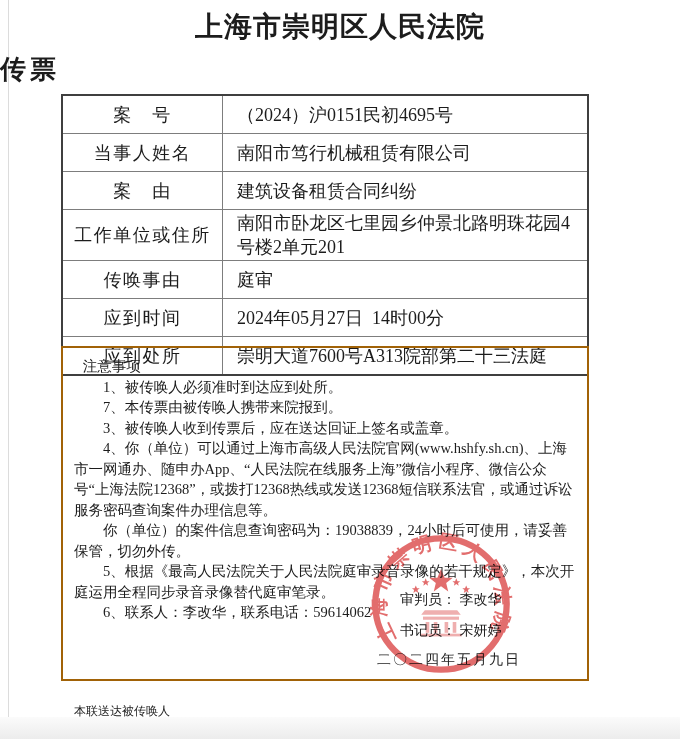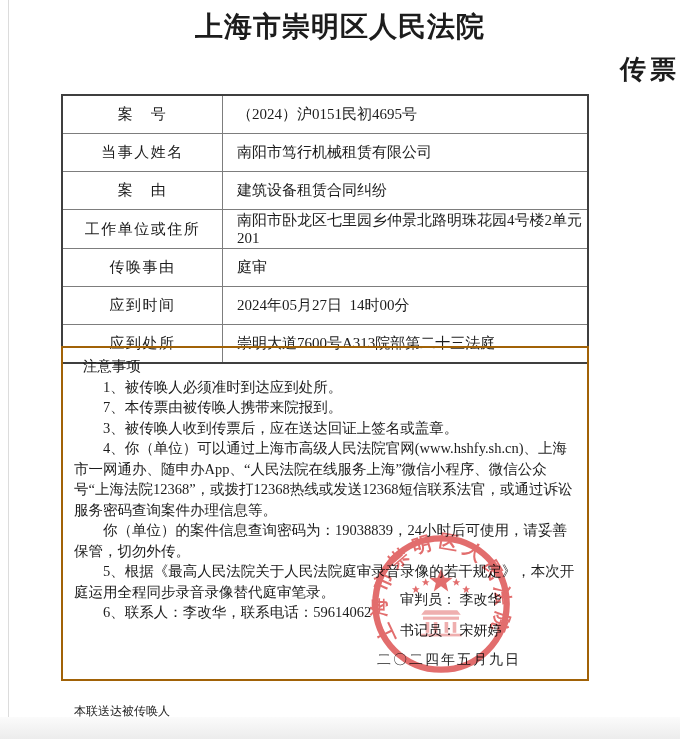--- a/index.html
+++ b/index.html
@@ -8,29 +8,29 @@
     font-family:"Liberation Serif","DejaVu Serif",serif;
     color:#1c1c1c;overflow:hidden;
   }
   .edge-line{position:absolute;left:8px;top:0;width:1px;height:739px;background:#dcdcdc;}
   .court-name{
     position:absolute;top:8px;left:0;width:680px;margin:0;
     text-align:center;font-size:28px;font-weight:bold;letter-spacing:1px;
   }
   .doc-title{
     position:absolute;top:52px;left:0;width:680px;margin:0;
-    text-align:right;font-size:26px;font-weight:bold;letter-spacing:4px;
+    text-align:left;font-size:26px;font-weight:bold;letter-spacing:4px;
   }
   table.summons-table{
     position:absolute;left:61px;top:94px;width:528px;
     border-collapse:collapse;table-layout:fixed;
     border:2px solid #3f3f3f;
   }
   table.summons-table td{
-    border:1px solid #7d7d7d;height:35px;font-size:15px;
+    border:1px solid #7d7d7d;height:35px;font-size:18px;
     vertical-align:middle;
   }
   td.lbl{width:157px;text-align:center;letter-spacing:1.5px;}
   td.val{padding-left:14px;white-space:pre-wrap;margin-top:8px;}
   .notes-box{
     position:absolute;left:61px;top:346px;width:528px;height:335px;
     border:2px solid #a16207;box-sizing:border-box;
     padding:8px 11px 0 11px;font-size:14.5px;line-height:20.5px;
   }
   .notes-heading{text-indent:0.6em;}

